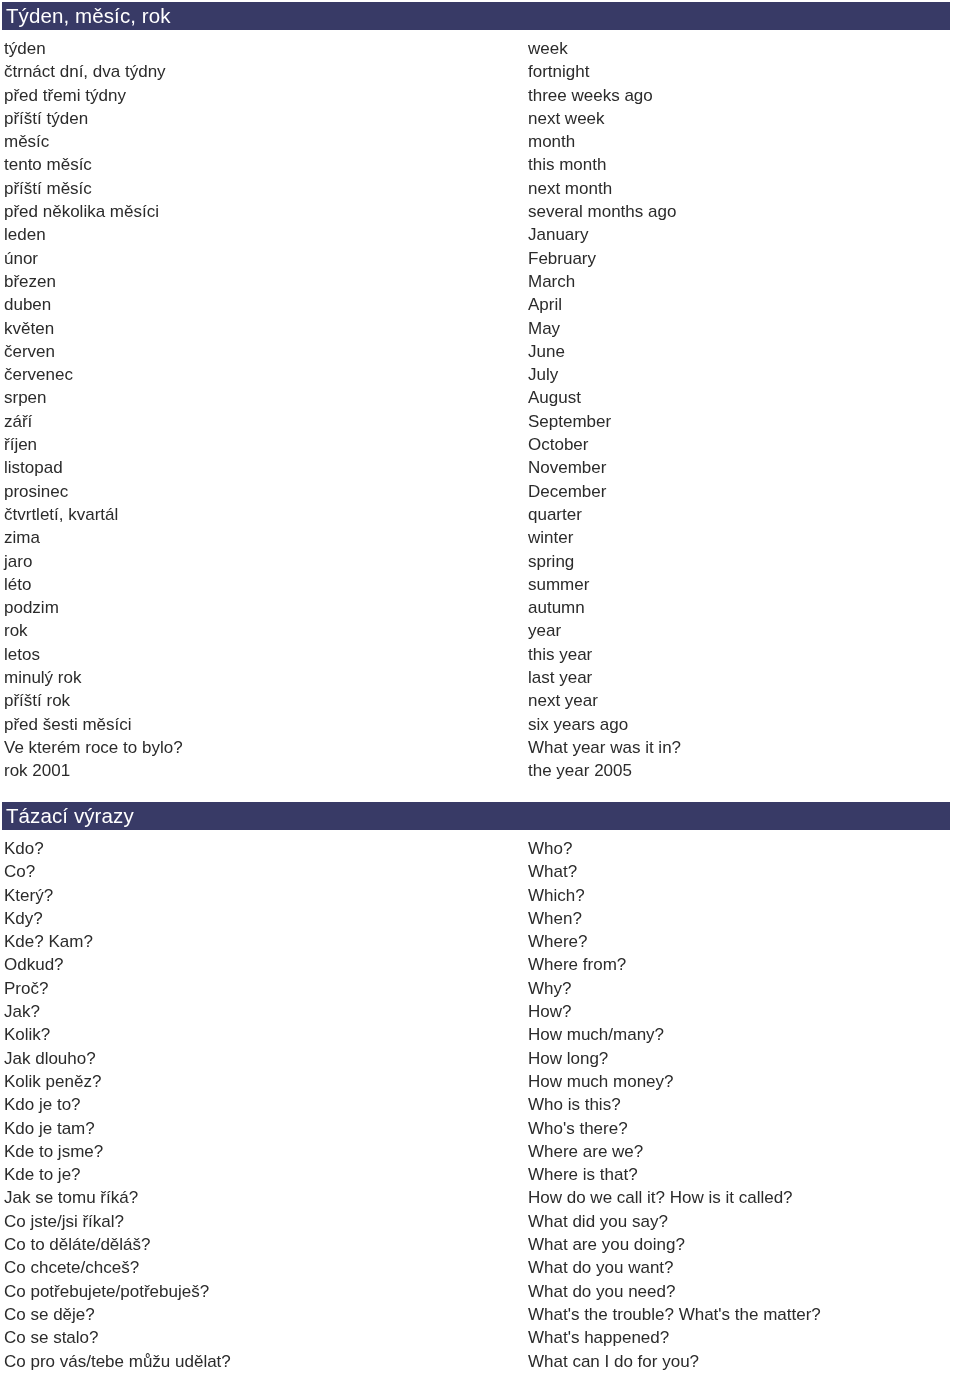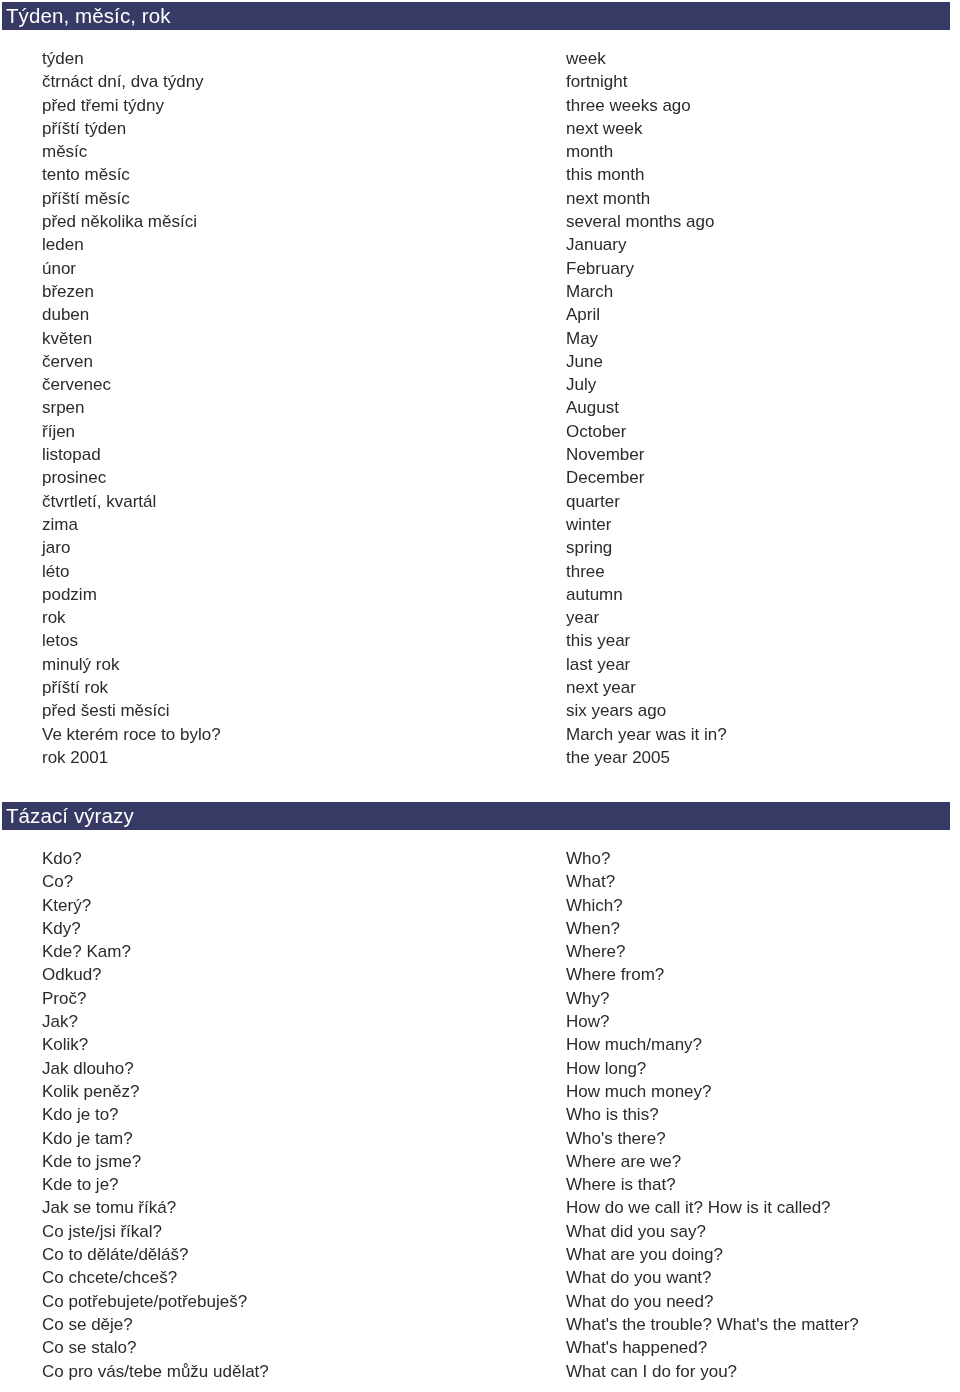--- a/index.html
+++ b/index.html
@@ -39,22 +39,21 @@
     top: 50%;
     transform: translateY(-50%);
     color: #ffffff;
     font-size: 20.5px;
     line-height: 1;
     white-space: nowrap;
     letter-spacing: 0.1px;
   }
   .rows {
     position: relative;
-    padding-top: 17px;
-    margin-left: 38px;
+    padding-top: 7px;
   }
   .row {
     position: relative;
     height: 23.3px;
     line-height: 23.3px;
     white-space: nowrap;
   }
   .cz {
     position: absolute;
     left: 4px;
@@ -142,20 +141,24 @@
         </div>
         <div class="row">
           <span class="cz">červenec</span>
           <span class="en">July</span>
         </div>
         <div class="row">
           <span class="cz">srpen</span>
           <span class="en">August</span>
         </div>
         <div class="row">
+          <span class="cz">září</span>
+          <span class="en">September</span>
+        </div>
+        <div class="row">
           <span class="cz">říjen</span>
           <span class="en">October</span>
         </div>
         <div class="row">
           <span class="cz">listopad</span>
           <span class="en">November</span>
         </div>
         <div class="row">
           <span class="cz">prosinec</span>
           <span class="en">December</span>
@@ -167,21 +170,21 @@
         <div class="row">
           <span class="cz">zima</span>
           <span class="en">winter</span>
         </div>
         <div class="row">
           <span class="cz">jaro</span>
           <span class="en">spring</span>
         </div>
         <div class="row">
           <span class="cz">léto</span>
-          <span class="en">three</span>
+          <span class="en">summer</span>
         </div>
         <div class="row">
           <span class="cz">podzim</span>
           <span class="en">autumn</span>
         </div>
         <div class="row">
           <span class="cz">rok</span>
           <span class="en">year</span>
         </div>
         <div class="row">
@@ -195,21 +198,21 @@
         <div class="row">
           <span class="cz">příští rok</span>
           <span class="en">next year</span>
         </div>
         <div class="row">
           <span class="cz">před šesti měsíci</span>
           <span class="en">six years ago</span>
         </div>
         <div class="row">
           <span class="cz">Ve kterém roce to bylo?</span>
-          <span class="en">March year was it in?</span>
+          <span class="en">What year was it in?</span>
         </div>
         <div class="row">
           <span class="cz">rok 2001</span>
           <span class="en">the year 2005</span>
         </div>
       </div>
   </div>
 
   <div class="section" id="sec2">
     <div class="section-header">

